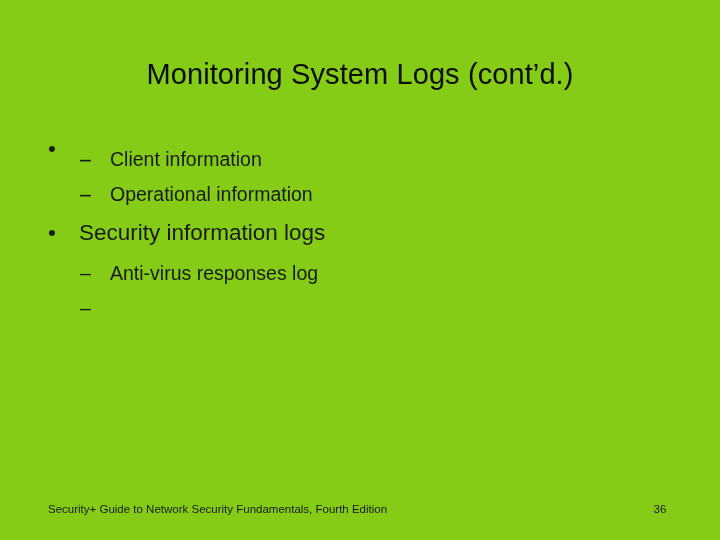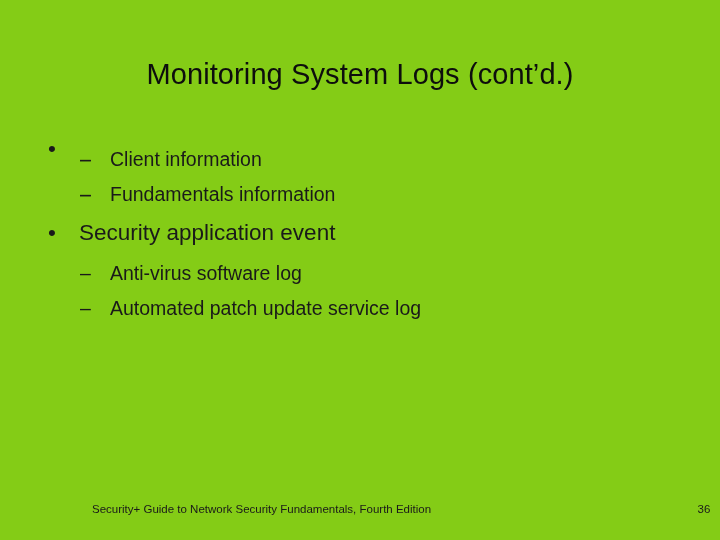--- a/index.html
+++ b/index.html
@@ -81,21 +81,20 @@
   .block-gap-first { height: 8px; }
   .block-gap-second { height: 6px; }
 
   
   #footer {
     position: absolute;
     left: 0;
     top: 500px;
     width: 648px;
     height: 20px;
-    margin-left: 44px;
   }
   #footer-text {
     position: absolute;
     left: 48px;
     top: 0;
     font-size: 11.5px;
     line-height: 18px;
     color: #1a1a1a;
     white-space: nowrap;
   }
@@ -130,39 +129,38 @@
     </div>
     <div class="lvl2">
       <span class="marker">–</span>
       <span>Client information</span>
     </div>
     <div class="lvl2">
       <span class="marker">–</span>
     </div>
     <div class="lvl2">
       <span class="marker">–</span>
-      <span>Fundamentals information</span>
+      <span>Operational information</span>
     </div>
 
     <div class="block-gap-second"></div>
 
     <div class="lvl1">
       <span class="marker">•</span>
-      <span>Security application event</span>
+      <span>Security information logs</span>
     </div>
 
     <div class="block-gap-first"></div>
 
     <div class="lvl2">
       <span class="marker">–</span>
-      <span>Anti-virus software log</span>
+      <span>Anti-virus responses log</span>
     </div>
     <div class="lvl2">
       <span class="marker">–</span>
-      <span>Automated patch update service log</span>
     </div>
 
   </div>
 
   <div id="footer">
     <div id="footer-text">Security+ Guide to Network Security Fundamentals, Fourth Edition</div>
     <div id="footer-pagenum">36</div>
   </div>
 
 </div>

